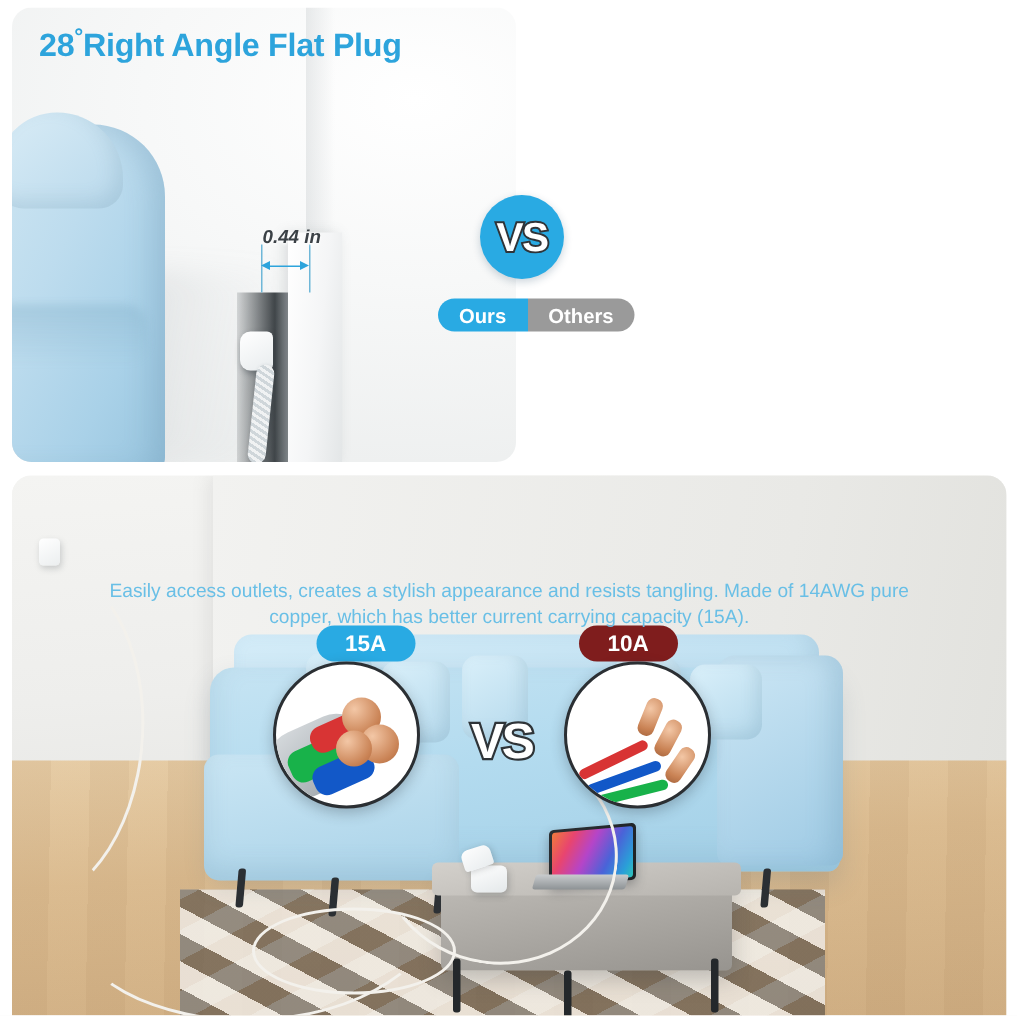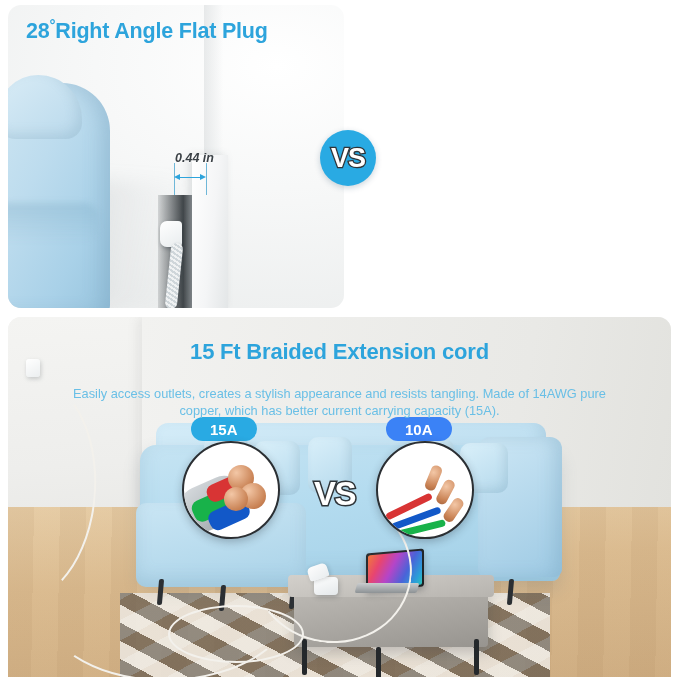--- a/index.html
+++ b/index.html
@@ -365,22 +365,22 @@
     position:absolute; border-radius:50%;
     background:radial-gradient(circle at 32% 30%, #f3c7a6, #c98254 70%, #a9673f);
   }
 
   
   .amp-pill {
     position:absolute; height:24px; display:flex; align-items:center;
     justify-content:center; border-radius:12px; padding:0 19px;
     font-size:15px; font-weight:700; color:#ffffff;
   }
-  .amp-15 { background:#29aae3; }
-  .amp-10 { background:#3b82f6; }
+  .amp-15 { background:#29aae3;margin-left:20px; }
+  .amp-10 { background:#7f1d1d; }
 
   .b-title {
     position:absolute; width:100%; text-align:center;
     font-size:22px; font-weight:700; color:#2da4dc; letter-spacing:-.2px;
   }
   .b-sub {
     position:absolute; width:100%; text-align:center;
     font-size:12.8px; line-height:17px; color:#69bfe6;
   }
 </style>
@@ -410,20 +410,24 @@
 
 
     <div class="h-title" style="left:18px; top:11px;">
       <span>28</span><span class="h-deg">°</span><span>Right Angle Flat Plug</span>
     </div>
   </div>
 
 
   <div class="vs-circle" style="left:320px; top:130px;">
     <span>VS</span>
+  </div>
+  <div class="cmp-pill" style="left:292px; top:199px;">
+    <div class="cmp-ours">Ours</div>
+    <div class="cmp-others">Others</div>
   </div>
 
   <div class="panel" id="panel-bottom">
     <div class="room-bg"></div>
     <div class="room-wall"></div>
     <div class="room-wall-2"></div>
     <div class="room-floor"></div>
     <div class="room-rug"></div>
 
     <div class="sofa-back"></div>
@@ -478,17 +482,16 @@
 
     <div class="wire-circle" style="left:368px; top:124px; width:98px; height:98px;">
       <div class="cond" style="left:6px;  top:60px; width:50px; height:7px;  background:#d83434; transform:rotate(-26deg);"></div>
       <div class="cond" style="left:12px; top:72px; width:52px; height:7px;  background:#1258c8; transform:rotate(-20deg);"></div>
       <div class="cond" style="left:18px; top:82px; width:50px; height:7px;  background:#18b24a; transform:rotate(-14deg);"></div>
       <div class="cu-core" style="left:50px; top:22px; width:11px; height:26px; border-radius:5px; transform:rotate(22deg);"></div>
       <div class="cu-core" style="left:62px; top:36px; width:11px; height:26px; border-radius:5px; transform:rotate(28deg);"></div>
       <div class="cu-core" style="left:70px; top:54px; width:11px; height:26px; border-radius:5px; transform:rotate(34deg);"></div>
     </div>
 
-    <div class="b-title" style="top:22px;">15 Ft Braided Extension cord</div>
     <div class="b-sub" style="top:68px; left:50%; transform:translateX(-50%); width:542px;">Easily access outlets, creates a stylish appearance and resists tangling. Made of 14AWG pure copper, which has better current carrying capacity (15A).</div>
   </div>
 
 </div>
 
 </body></html>

